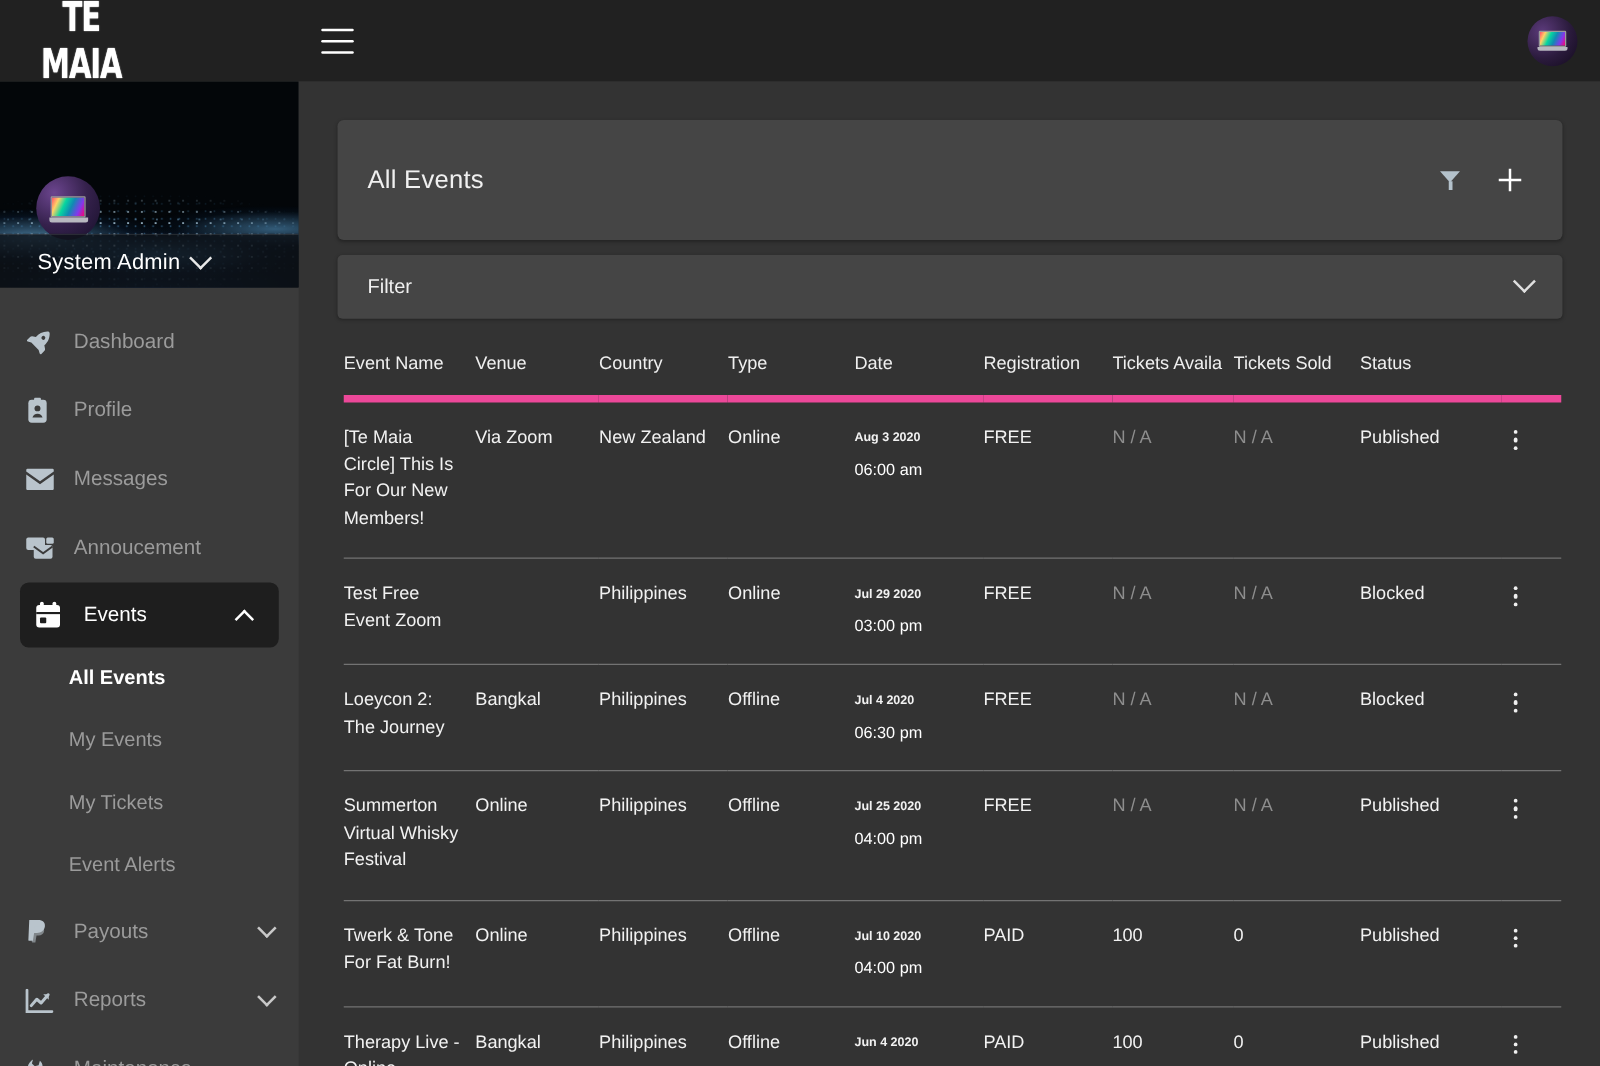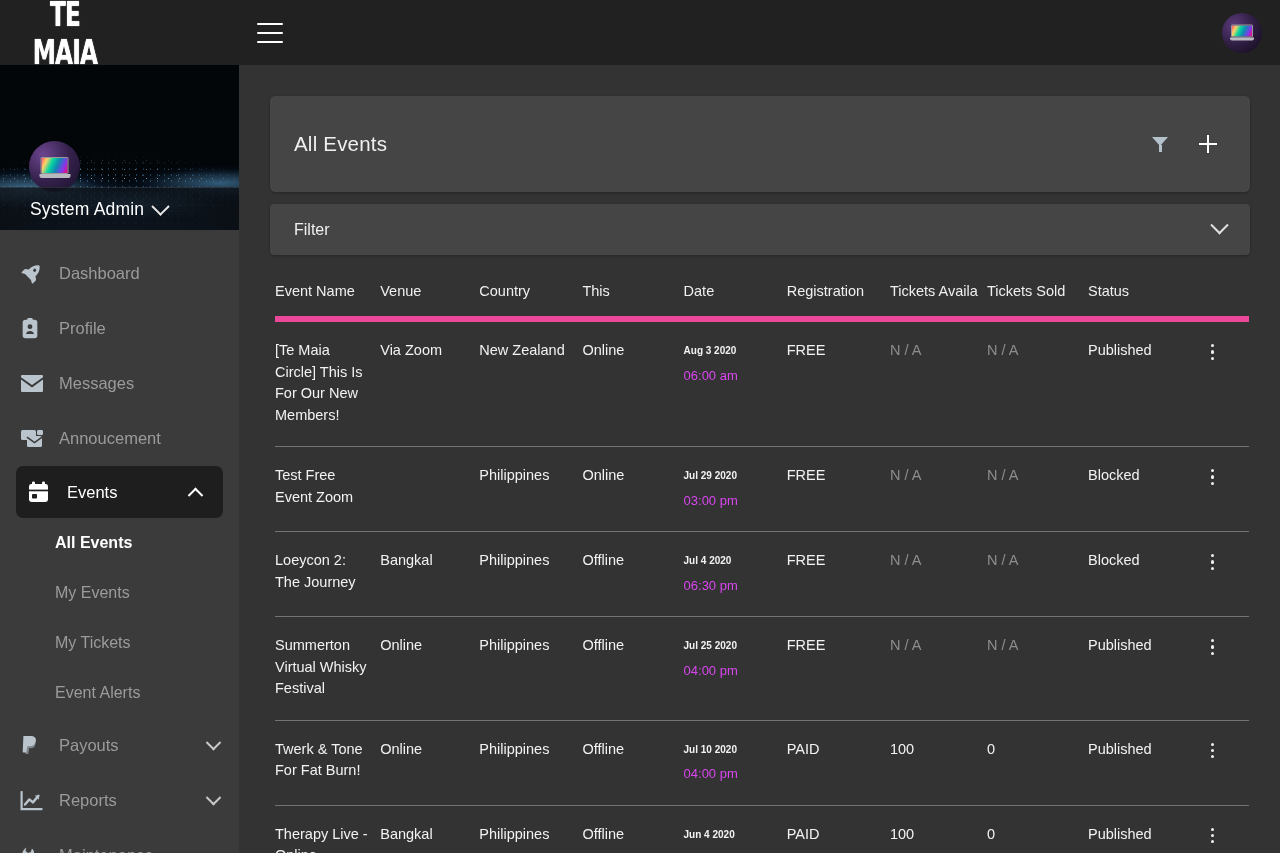--- a/index.html
+++ b/index.html
@@ -252,21 +252,21 @@
   .col-country{ width: 100px; }
   .col-type   { width: 98px; }
   .col-date   { width: 100px; }
   .col-reg    { width: 100px; }
   .col-avail  { width: 94px; }
   .col-sold   { width: 98px; }
   .col-status { width: 110px; }
   .col-menu   { width: 46px; }
 
   .date-main { display:block; font-size: 10px; font-weight: 700; color:#f2f2f2; }
-  .date-time { display:block; font-size: 13px; color:#d946ef; margin-top: 3px; }
+  .date-time { display:block; font-size: 13px; color:#ffffff; margin-top: 3px; }
   .muted { color: #8d8d8d; }
   .kebab {
     width: 22px; height: 22px;
     display:flex; flex-direction:column; align-items:center; justify-content:center;
     gap: 3px; cursor: pointer; margin-top: 1px;
   }
   .kebab i { display:block; width: 3.2px; height: 3.2px; background:#f0f0f0; border-radius:50%; }
 </style>
 </head>
 <body>
@@ -432,21 +432,21 @@
     <span class="chev-filter"></span>
   </div>
 
   <div class="table-wrap">
     <table>
       <thead>
         <tr>
           <th class="col-name">Event Name</th>
           <th class="col-venue">Venue</th>
           <th class="col-country">Country</th>
-          <th class="col-type">This</th>
+          <th class="col-type">Type</th>
           <th class="col-date">Date</th>
           <th class="col-reg">Registration</th>
           <th class="col-avail">Tickets Availa</th>
           <th class="col-sold">Tickets Sold</th>
           <th class="col-status">Status</th>
           <th class="col-menu"></th>
         </tr>
       </thead>
       <tbody id="tbody">
           <tr>

